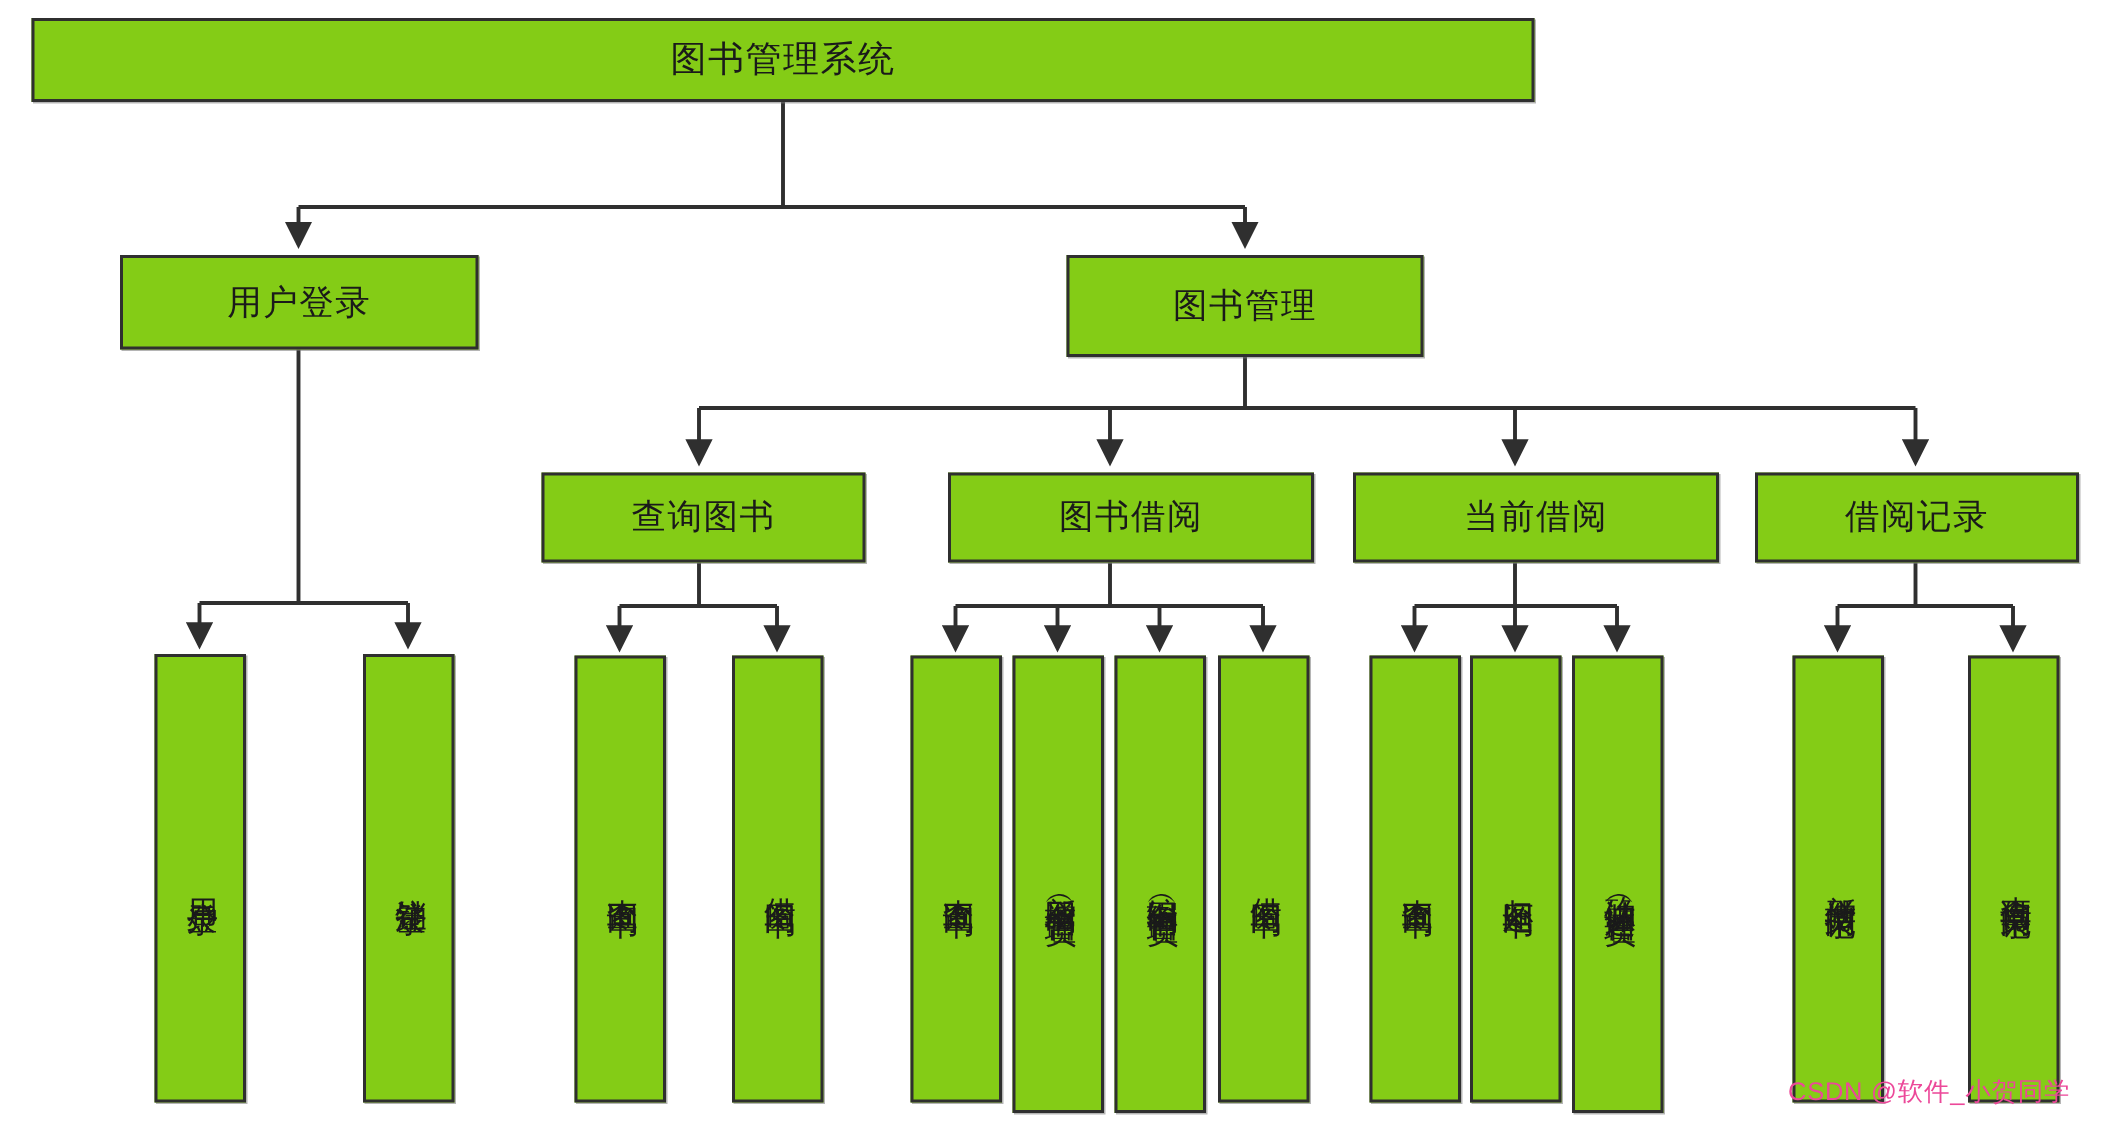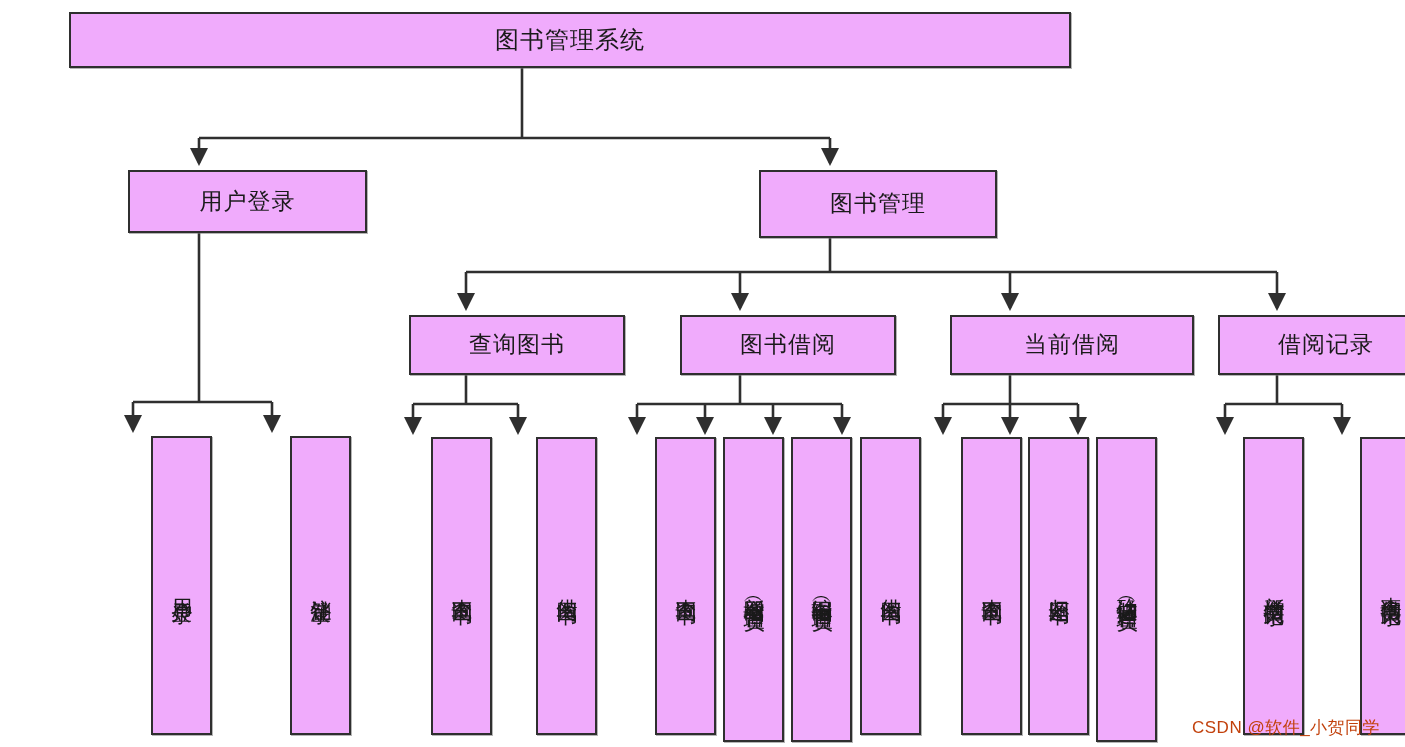--- a/index.html
+++ b/index.html
@@ -23,28 +23,27 @@
     left: 0;
     top: 0;
     width: 1405px;
     height: 747px;
     pointer-events: none;
   }
   .node {
     position: absolute;
     box-sizing: border-box;
     border: 2.5px solid #2f2f2f;
-    background: #f0abfc;
+    background: #84cc16;
     display: flex;
     align-items: center;
     justify-content: center;
     text-align: center;
     color: #1a1a1a;
     box-shadow: 1px 1px 0 rgba(120,120,120,0.55);
-    margin-left: 48px;
   }
   .node.horiz {
     font-size: 23px;
     line-height: 1.2;
     letter-spacing: 1px;
   }
   .node.root {
     font-size: 24px;
   }
   .node.vert {
@@ -58,21 +57,21 @@
     justify-content: center;
   }
   .node.vert span {
     writing-mode: vertical-rl;
     text-orientation: upright;
     display: block;
   }
   .watermark {
     position: absolute;
     font-size: 17px;
-    color: #c2410c;
+    color: #ec4899;
     white-space: nowrap;
     letter-spacing: 0.5px;
     font-family: "Liberation Sans", "DejaVu Sans", sans-serif;
   }
 </style>
 </head>
 <body>
 
 <div id="canvas">
 
@@ -133,21 +132,21 @@
   <div class="node horiz" style="left:80px; top:170px; width:239px; height:63px;">
     <span>用户登录</span>
   </div>
   <div class="node horiz" style="left:711px; top:170px; width:238px; height:68px;">
     <span>图书管理</span>
   </div>
 
   <div class="node horiz" style="left:361px; top:315px; width:216px; height:60px;">
     <span>查询图书</span>
   </div>
-  <div class="node horiz" style="left:632px; top:315px; width:216px; height:60px;">
+  <div class="node horiz" style="left:632px; top:315px; width:244px; height:60px;">
     <span>图书借阅</span>
   </div>
   <div class="node horiz" style="left:902px; top:315px; width:244px; height:60px;">
     <span>当前借阅</span>
   </div>
   <div class="node horiz" style="left:1170px; top:315px; width:216px; height:60px;">
     <span>借阅记录</span>
   </div>
 
   <div class="node vert" style="left:103px; top:436px; width:61px; height:299px;">

